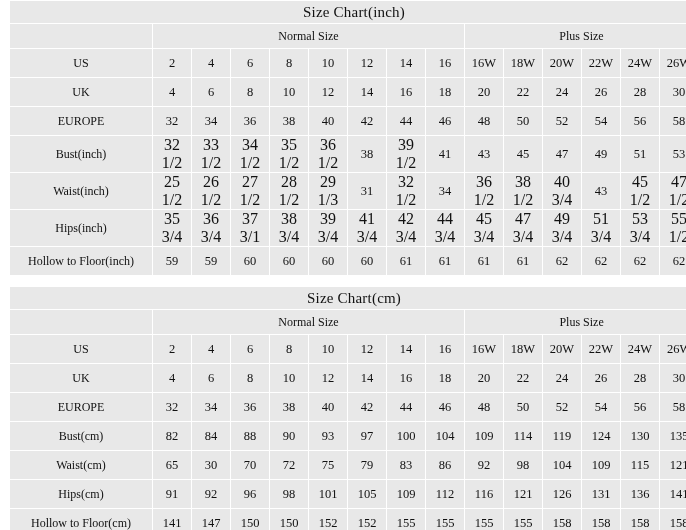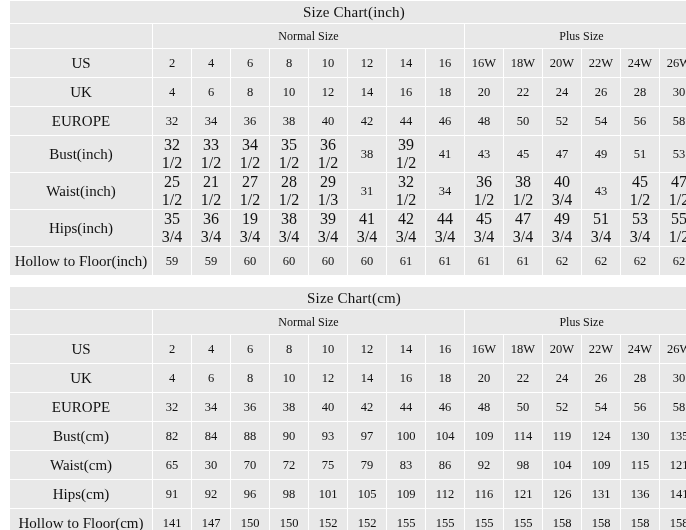--- a/index.html
+++ b/index.html
@@ -44,21 +44,21 @@
   .title-cell {
     font-size: 15px;
     height: 22px;
     letter-spacing: 0.2px;
   }
   .group-cell {
     font-size: 12px;
     height: 24px;
   }
   .rowlabel {
-    font-size: 15px;
+    font-size: 12px;
     height: 28px;
   }
   .datacell {
     font-size: 12.5px;
     height: 28px;
   }
   .spacer {
     height: 10px;
     background: #ffffff;
     width: 686px;
@@ -164,39 +164,39 @@
               <td class="datacell">43</td>
               <td class="datacell">45</td>
               <td class="datacell">47</td>
               <td class="datacell">49</td>
               <td class="datacell">51</td>
               <td class="datacell">53</td>
             </tr>
             <tr>
               <td class="rowlabel">Waist(inch)</td>
               <td class="datacell small-data">25 1/2</td>
-              <td class="datacell small-data">21 1/2</td>
+              <td class="datacell small-data">26 1/2</td>
               <td class="datacell small-data">27 1/2</td>
               <td class="datacell small-data">28 1/2</td>
               <td class="datacell small-data">29 1/3</td>
               <td class="datacell">31</td>
               <td class="datacell small-data">32 1/2</td>
               <td class="datacell">34</td>
               <td class="datacell small-data">36 1/2</td>
               <td class="datacell small-data">38 1/2</td>
               <td class="datacell small-data">40 3/4</td>
               <td class="datacell">43</td>
               <td class="datacell small-data">45 1/2</td>
               <td class="datacell small-data">47 1/2</td>
             </tr>
             <tr>
               <td class="rowlabel">Hips(inch)</td>
               <td class="datacell small-data">35 3/4</td>
               <td class="datacell small-data">36 3/4</td>
-              <td class="datacell small-data">19 3/4</td>
+              <td class="datacell small-data">37 3/1</td>
               <td class="datacell small-data">38 3/4</td>
               <td class="datacell small-data">39 3/4</td>
               <td class="datacell small-data">41 3/4</td>
               <td class="datacell small-data">42 3/4</td>
               <td class="datacell small-data">44 3/4</td>
               <td class="datacell small-data">45 3/4</td>
               <td class="datacell small-data">47 3/4</td>
               <td class="datacell small-data">49 3/4</td>
               <td class="datacell small-data">51 3/4</td>
               <td class="datacell small-data">53 3/4</td>

